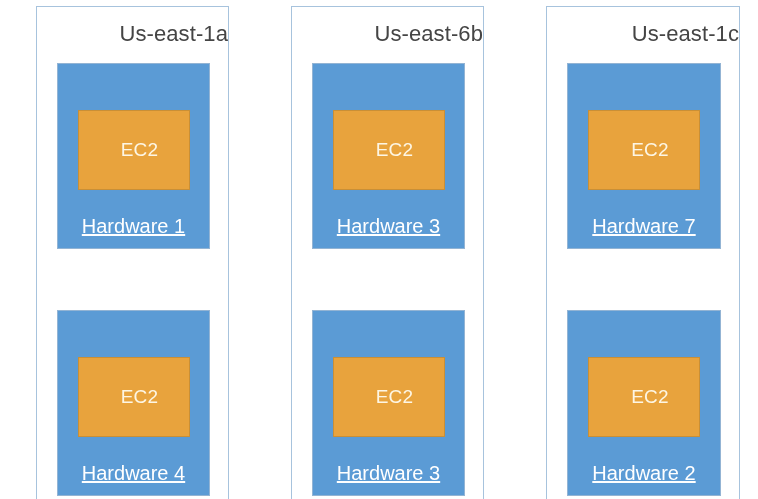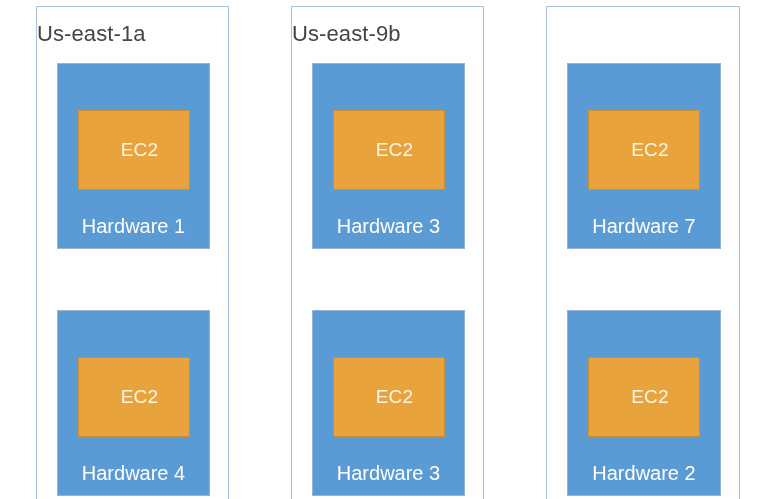--- a/index.html
+++ b/index.html
@@ -33,21 +33,21 @@
   .az-1 { left: 36px;  width: 193px; }
   .az-2 { left: 291px; width: 193px; }
   .az-3 { left: 546px; width: 194px; }
 
   
   .az-title {
     position: absolute;
     top: 14px;
     left: 0;
     right: 0;
-    text-align: left;
+    text-align: right;
     font-size: 22px;
     line-height: 26px;
     color: #454545;
     letter-spacing: 0.1px;
     white-space: nowrap;
   }
 
   
   .hw-box {
     position: absolute;
@@ -89,20 +89,21 @@
   .hw-label {
     position: absolute;
     left: 0;
     right: 0;
     bottom: 10px;
     text-align: center;
     font-size: 20px;
     line-height: 24px;
     color: #ffffff;
     white-space: nowrap;
+    text-decoration: underline;
   }
 </style>
 </head>
 <body>
 
 <div id="canvas">
 
   <div class="az-container az-1">
     <div class="az-title">Us-east-1a</div>
 
@@ -115,38 +116,39 @@
 
     <div class="hw-box hw-bottom">
       <div class="ec2-box">
         <span class="ec2-label">EC2</span>
       </div>
       <div class="hw-label">Hardware 4</div>
     </div>
   </div>
 
   <div class="az-container az-2">
-    <div class="az-title">Us-east-9b</div>
+    <div class="az-title">Us-east-6b</div>
 
     <div class="hw-box hw-top">
       <div class="ec2-box">
         <span class="ec2-label">EC2</span>
       </div>
       <div class="hw-label">Hardware 3</div>
     </div>
 
     <div class="hw-box hw-bottom">
       <div class="ec2-box">
         <span class="ec2-label">EC2</span>
       </div>
       <div class="hw-label">Hardware 3</div>
     </div>
   </div>
 
   <div class="az-container az-3">
+    <div class="az-title">Us-east-1c</div>
 
     <div class="hw-box hw-top">
       <div class="ec2-box">
         <span class="ec2-label">EC2</span>
       </div>
       <div class="hw-label">Hardware 7</div>
     </div>
 
     <div class="hw-box hw-bottom">
       <div class="ec2-box">

